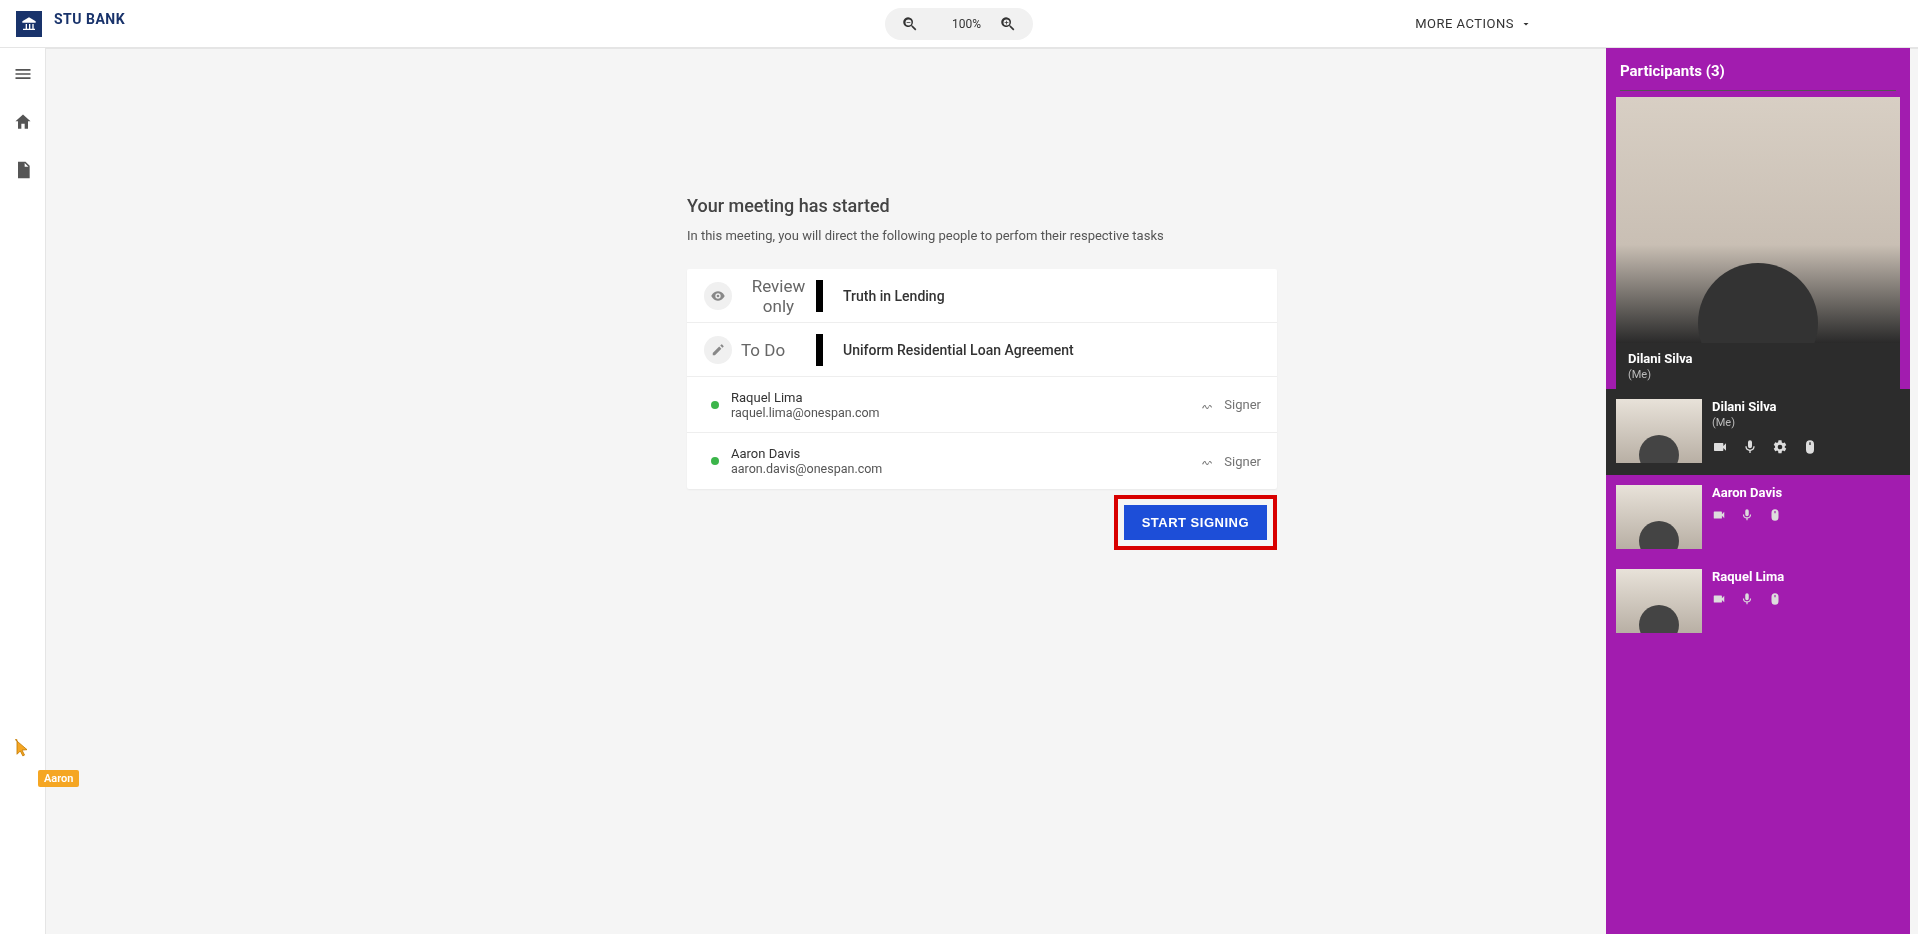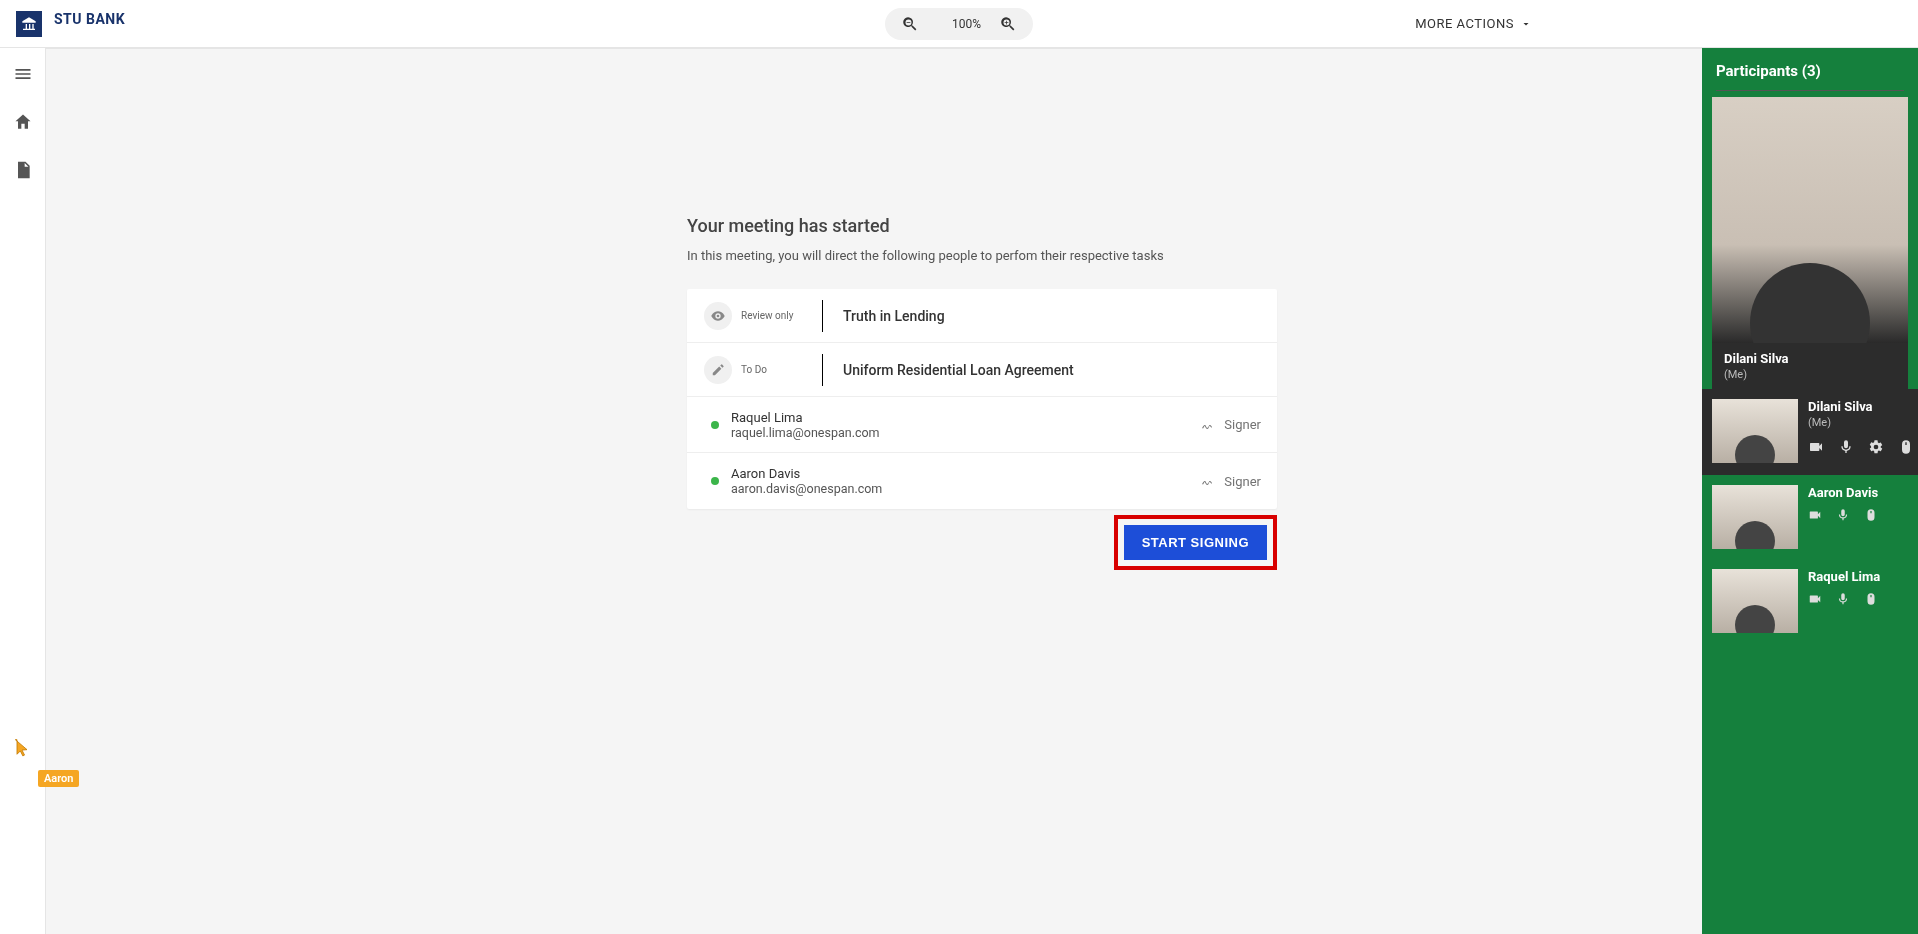--- a/index.html
+++ b/index.html
@@ -102,21 +102,21 @@
   
   .main {
     flex: 1;
     background: #f5f5f5;
     position: relative;
     border-top: 1px solid #e5e5e5;
   }
   .main-inner {
     width: 100%;
     height: 100%;
-    padding-top: 56px;
+    padding-top: 36px;
   }
   .meeting-card-wrap {
     width: 590px;
     margin: 110px auto 0 auto;
   }
   .meeting-title {
     font-size: 18px;
     color: #444;
     font-weight: 500;
     margin-bottom: 12px;
@@ -150,26 +150,27 @@
     border-radius: 50%;
     background: #f0f0f0;
     display: flex;
     align-items: center;
     justify-content: center;
     color: #888;
   }
   .task-label-cell {
     width: 90px;
     padding-left: 8px;
-    font-size: 10px;
+    font-size: 17px;
     color: #666;
-    border-right: 1px solid #000000;
+    border-right: 7px solid #000000;
     height: 32px;
     display: flex;
     align-items: center;
+    text-align: center;
   }
   .task-doc-cell {
     flex: 1;
     padding-left: 20px;
     font-size: 14px;
     color: #333;
     font-weight: 500;
   }
   .person-row {
     height: 56px;
@@ -216,24 +217,24 @@
     font-weight: 600;
     letter-spacing: 0.5px;
     border-radius: 0;
     cursor: pointer;
   }
 
   
   .participants {
     position: absolute;
     top: 48px;
-    right: 0;
-    width: 216px;
+    right: 8px;
+    width: 304px;
     height: calc(100% - 48px);
-    background: #15803d;
+    background: #a21caf;
     color: #fff;
   }
   .participants-header {
     padding: 14px 14px 10px 14px;
     font-size: 15px;
     font-weight: 700;
   }
   .participants-divider {
     height: 1px;
     background: #555;

